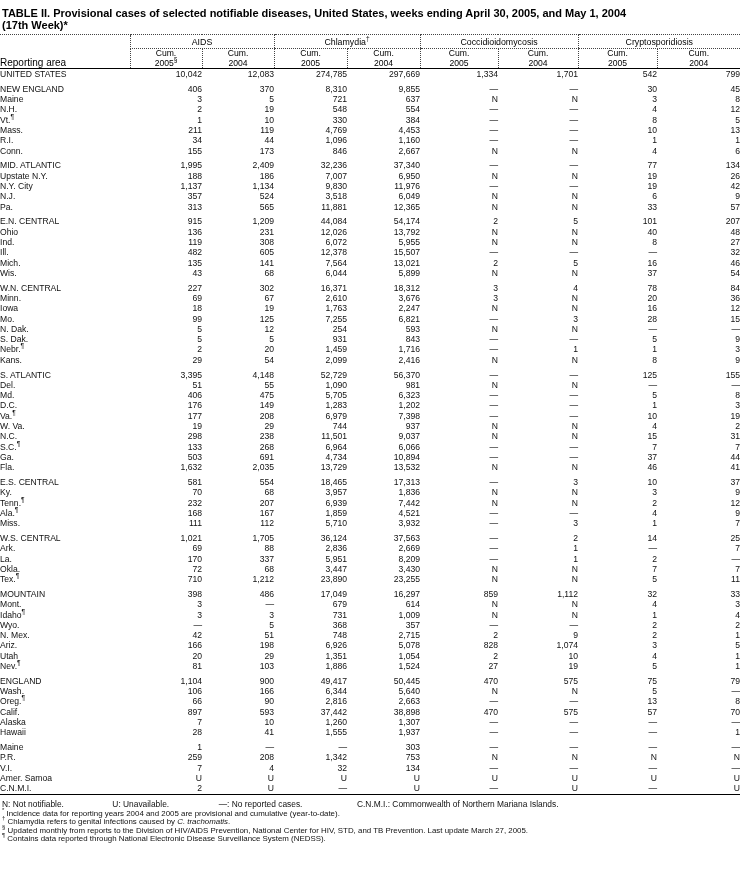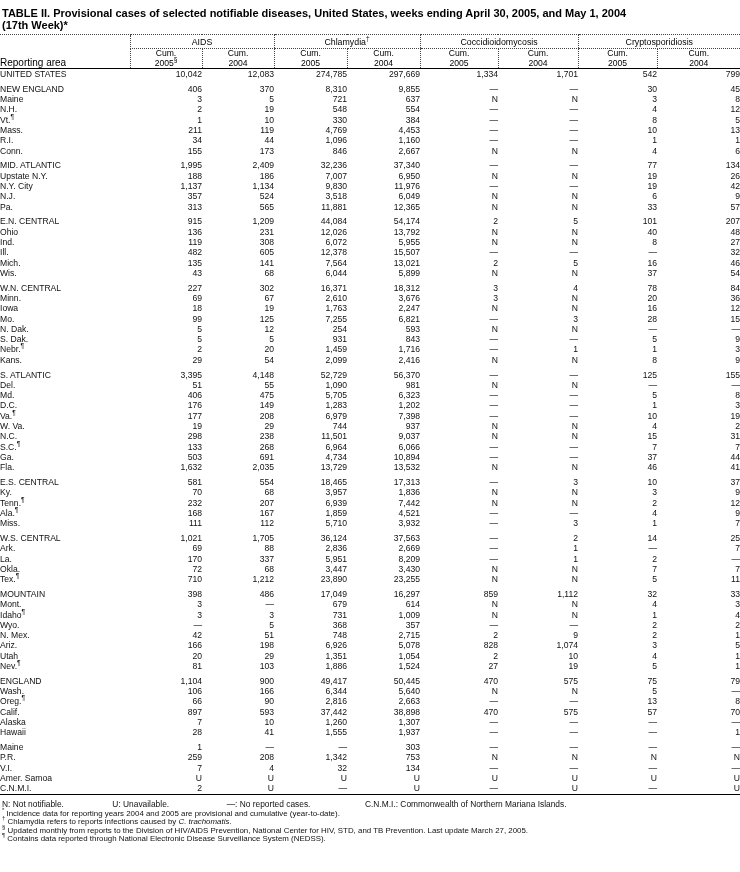--- a/index.html
+++ b/index.html
@@ -40,21 +40,21 @@
   tbody td { font-size:8.6px; line-height:10.3px; white-space:nowrap; }
   td.rowlabel { text-align:left; padding-left:2px; }
   td.val { text-align:right; padding-right:19px; }
   tr.gap td { padding-top:4.5px; }
 
   
   .legend { font-size:8.4px; margin-top:4px; padding-left:2px; line-height:10px; }
   .legend span { display:inline-block; }
   .legend .li0 { width:108px; }
   .legend .li1 { width:104px; }
-  .legend .li2 { width:136px;margin-left:8px; }
+  .legend .li2 { width:136px; }
   .footnotes { padding-left:2px; margin-top:1px; }
   .fn { font-size:7.9px; line-height:8.6px; color:#111; }
   .fn sup { font-size:5.8px; }
   .fn .it { font-style:italic; }
 </style>
 </head>
 <body>
 
 <div class="page">
 
@@ -851,18 +851,18 @@
 
   <div class="legend">
     <span class="li0">N: Not notifiable.</span>
     <span class="li1">U: Unavailable.</span>
     <span class="li2">—: No reported cases.</span>
     <span class="li3">C.N.M.I.: Commonwealth of Northern Mariana Islands.</span>
   </div>
 
   <div class="footnotes">
     <div class="fn"><sup>*</sup> <span>Incidence data for reporting years 2004 and 2005 are provisional and cumulative (year-to-date).</span></div>
-    <div class="fn"><sup>†</sup> <span>Chlamydia refers to reports infections caused by </span><span class="it">C. trachomatis</span><span>.</span></div>
+    <div class="fn"><sup>†</sup> <span>Chlamydia refers to genital infections caused by </span><span class="it">C. trachomatis</span><span>.</span></div>
     <div class="fn"><sup>§</sup> <span>Updated monthly from reports to the Division of HIV/AIDS Prevention, National Center for HIV, STD, and TB Prevention. Last update March 27, 2005.</span></div>
     <div class="fn"><sup>¶</sup> <span>Contains data reported through National Electronic Disease Surveillance System (NEDSS).</span></div>
   </div>
 
 </div>
 
 </body></html>

